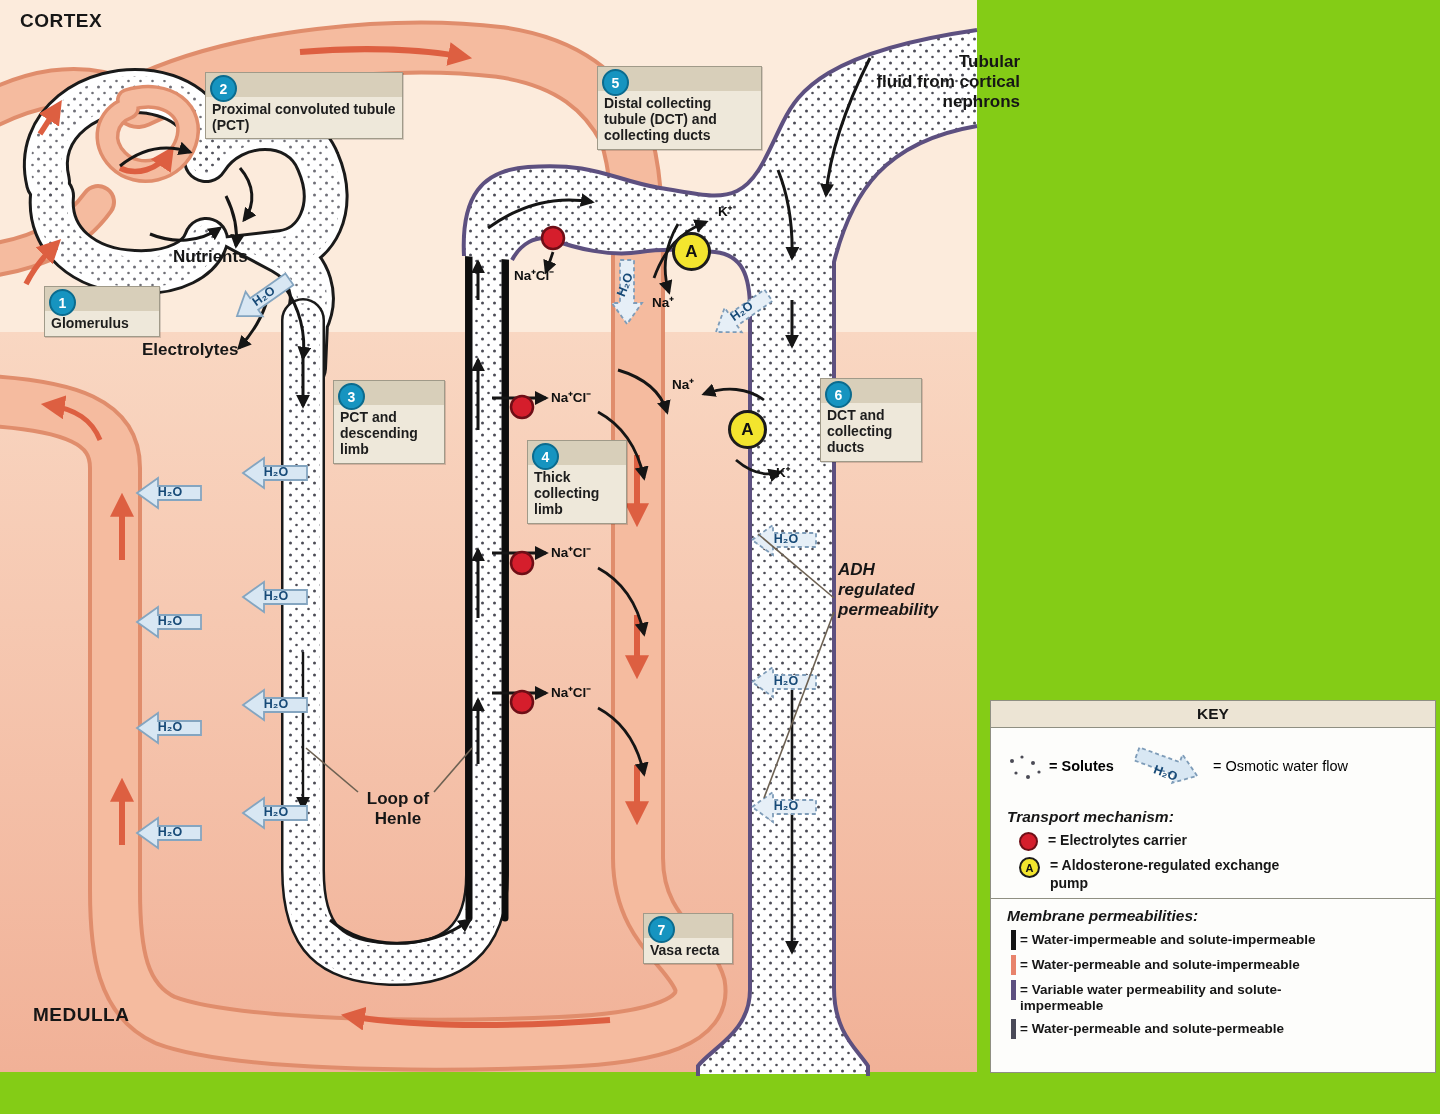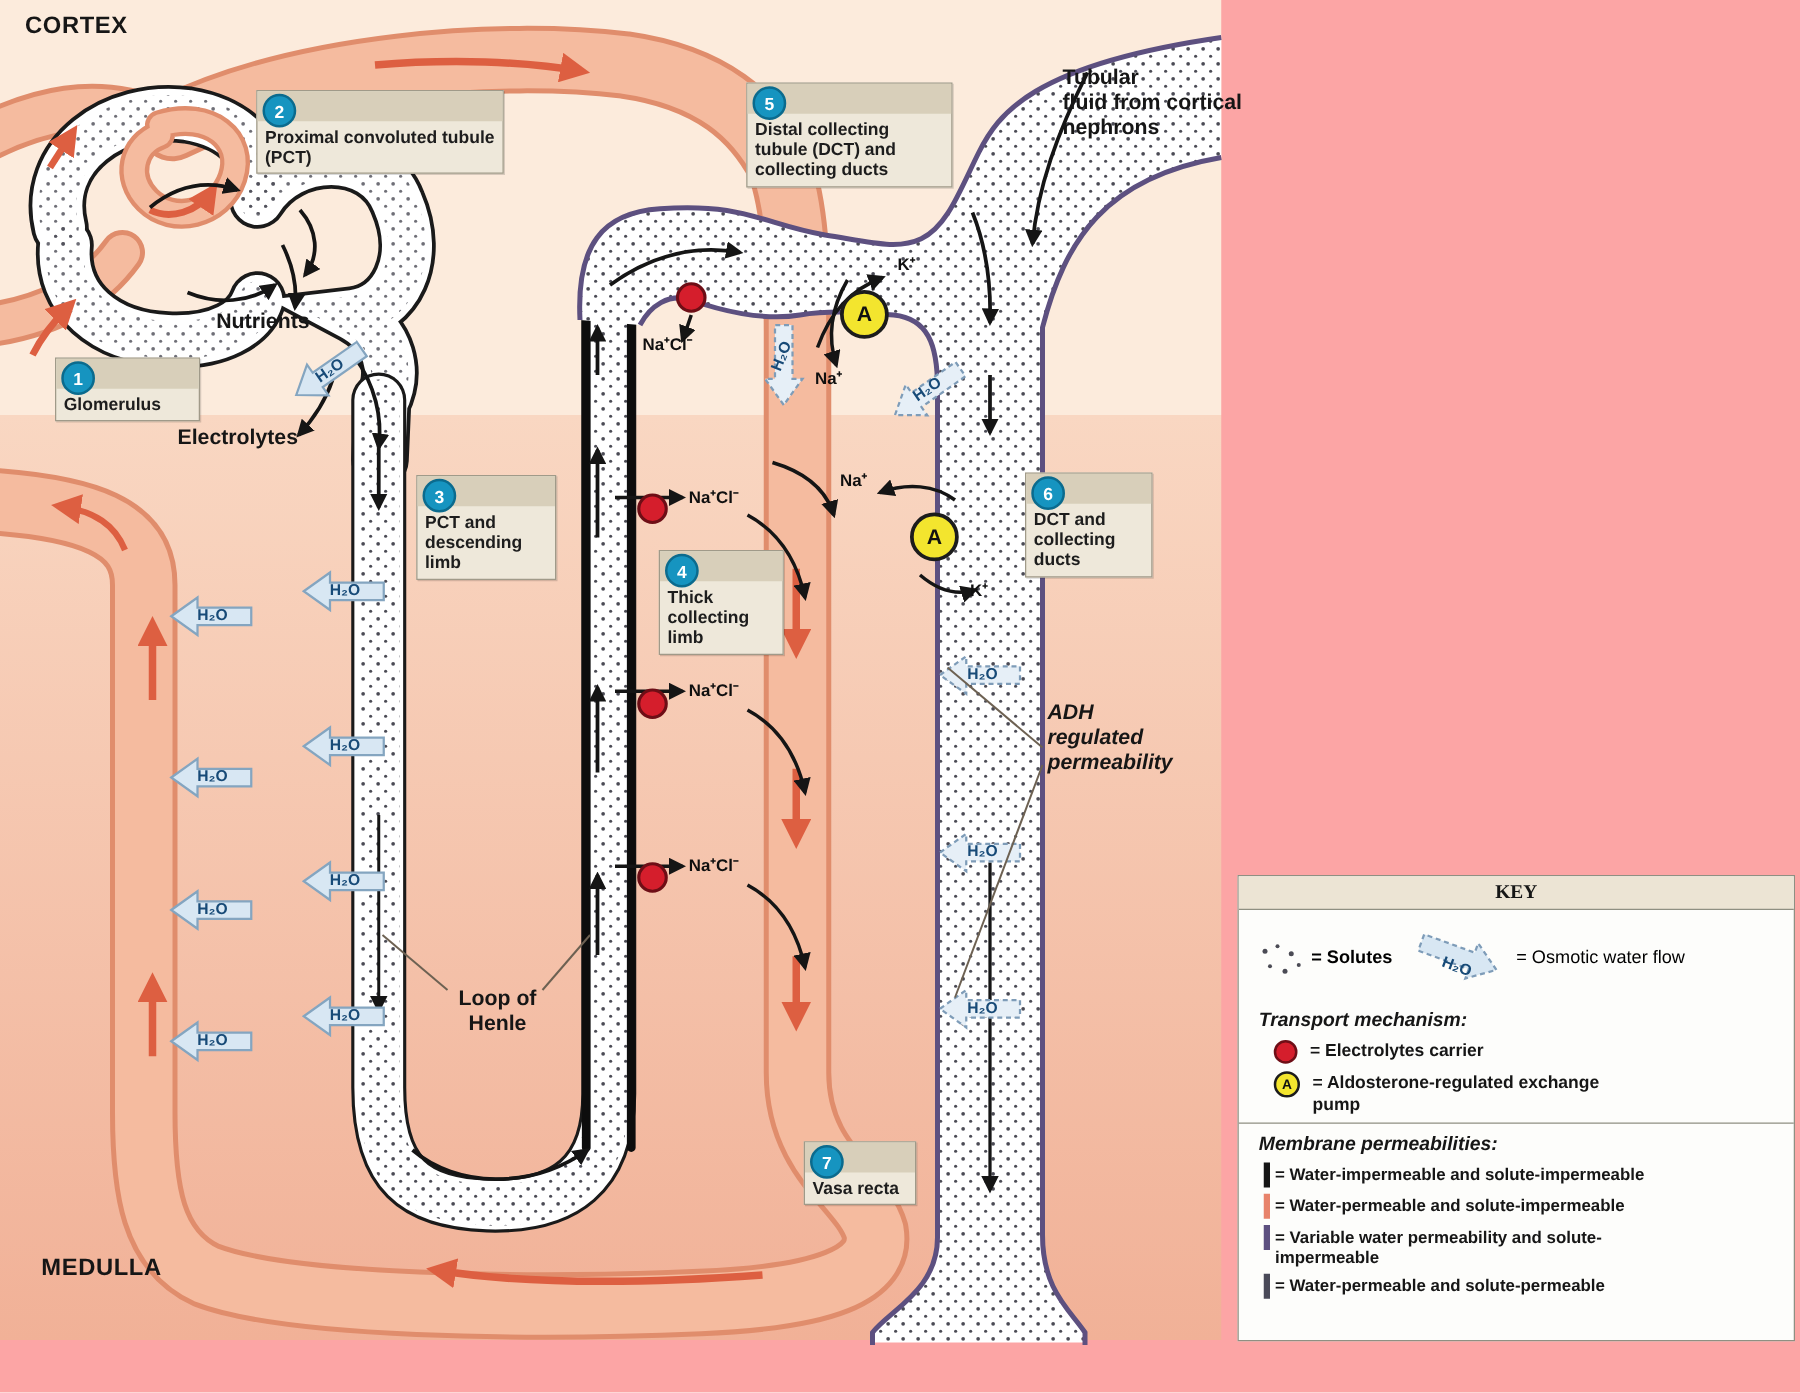--- a/index.html
+++ b/index.html
@@ -1,16 +1,16 @@
 <!DOCTYPE html>
 <html><head>
 <meta charset="utf-8">
 <style>
   html,body{margin:0;padding:0;background:#ffffff;}
-  #stage{position:relative;width:1440px;height:1114px;background:#fca5a5;overflow:hidden;
+  #stage{position:relative;width:1440px;height:1114px;background:#84cc16;overflow:hidden;
          font-family:"Liberation Sans", sans-serif;}
   #artwork{position:absolute;left:0;top:0;}
   .lbl{position:absolute;font-weight:bold;color:#161616;white-space:pre-line;}
   .region{font-size:19px;letter-spacing:.5px;font-weight:800;}
   .ann{font-size:17px;line-height:1.18;}
   .ion{position:absolute;font-weight:bold;font-size:13.5px;color:#0f0f0f;white-space:nowrap;}
   .h2o{position:absolute;width:48px;text-align:center;font-weight:bold;font-size:12.5px;
        color:#174a77;transform-origin:left center;white-space:nowrap;}
   .pump{position:absolute;width:33px;height:33px;border-radius:50%;border:3px solid #1c1c1c;
         display:flex;align-items:center;justify-content:center;font-weight:bold;font-size:17px;color:#111;}
@@ -20,21 +20,21 @@
   .step .strip{position:absolute;left:0;top:0;right:0;height:24px;background:#d8cfba;}
   .step .badge{position:absolute;left:4px;top:2px;width:23px;height:23px;border-radius:50%;
         border:2px solid #0b6b8e;color:#fff;font-weight:bold;font-size:14px;
         display:flex;align-items:center;justify-content:center;z-index:2;}
   .step .title{position:relative;display:block;margin:28px 6px 5px 6px;
         font-weight:bold;font-size:14px;line-height:1.16;color:#1d1d1d;z-index:1;}
   
   .key{position:absolute;left:990px;top:700px;width:446px;height:373px;background:#fdfdfb;
        border:1.5px solid #8f8f82;box-sizing:border-box;}
   .key-header{height:26px;background:#ece4d4;border-bottom:1.5px solid #8f8f82;
-       display:flex;align-items:center;justify-content:center;font-weight:bold;font-size:15.5px;color:#161616;font-family:Liberation Serif, serif;}
+       display:flex;align-items:center;justify-content:center;font-weight:bold;font-size:15.5px;color:#161616;}
   .key-row1{position:relative;height:78px;}
   .key-row1 .sol-ic{position:absolute;left:16px;top:24px;}
   .key-row1 .sol-tx{position:absolute;left:58px;top:30px;font-weight:bold;font-size:14.5px;}
   .key-row1 .arr-wrap{position:absolute;left:138px;top:4px;width:78px;height:72px;}
   .key-row1 .arr-wrap .h2o{left:14px;top:26px;transform:rotate(20deg);}
   .key-row1 .osm-tx{position:absolute;left:222px;top:30px;font-weight:normal;font-size:14.5px;}
   .key-heading{margin:2px 0 6px 16px;font-weight:bold;font-style:italic;font-size:15.5px;color:#161616;}
   .key-row{display:flex;align-items:flex-start;margin:6px 0 4px 28px;gap:10px;
        font-weight:bold;font-size:14px;color:#161616;}
   .carrier-glyph{flex:0 0 auto;width:15px;height:15px;border-radius:50%;border:2px solid #6e0e16;margin-top:0px;}
@@ -230,21 +230,21 @@
     <path d="M 358 792 L 306 748"></path>
     <path d="M 434 792 L 472 748"></path>
     <path d="M 834 598 L 758 534"></path>
     <path d="M 834 612 L 764 798"></path>
   </g>
 </svg>
 
 <div class="lbl region" style="left:20px;top:10px;">CORTEX</div>
 <div class="lbl region" style="left:33px;top:1004px;">MEDULLA</div>
 
-<div class="lbl ann" style="left:850px;top:52px;width:170px;text-align:left;">Tubular
+<div class="lbl ann" style="left:850px;top:52px;width:170px;text-align:right;">Tubular
 fluid from cortical
 nephrons</div>
 <div class="lbl ann" style="left:173px;top:247px;">Nutrients</div>
 <div class="lbl ann" style="left:142px;top:340px;">Electrolytes</div>
 <div class="lbl ann" style="left:347px;top:789px;width:102px;text-align:center;">Loop of Henle</div>
 <div class="lbl ann" style="left:838px;top:560px;width:140px;font-style:italic;">ADH
 regulated
 permeability</div>
 
 <div class="ion" style="left:514px;top:266px;">Na⁺Cl⁻</div>

